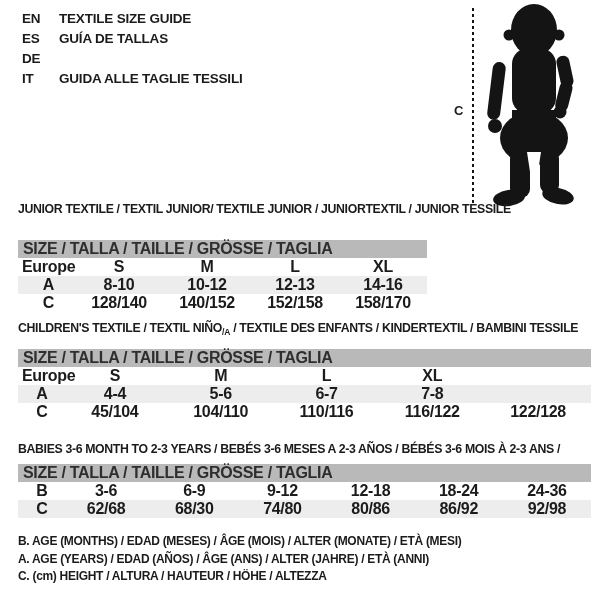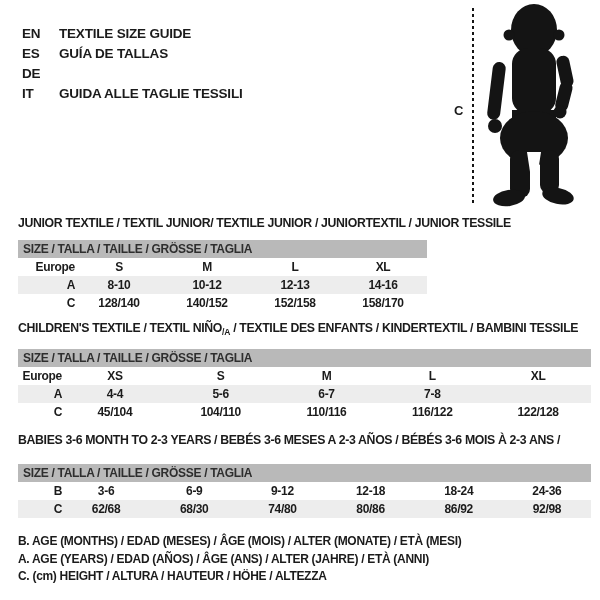--- a/index.html
+++ b/index.html
@@ -3,39 +3,39 @@
 <meta charset="utf-8">
 <style>
   html,body{margin:0;padding:0;}
   body{
     width:600px;height:600px;position:relative;background:#ffffff;
     font-family:"Liberation Sans","DejaVu Sans",sans-serif;
     color:#1b1b1b;overflow:hidden;
   }
   .abs{position:absolute;}
   
-  .langs{left:22px;top:24px;font-size:13.5px;font-weight:bold;letter-spacing:-0.2px;}
+  .langs{left:22px;top:9px;font-size:13.5px;font-weight:bold;letter-spacing:-0.2px;}
   .lang-row{display:flex;height:20px;line-height:20px;}
   .lang-code{width:37px;}
   
   .dash-line{left:472px;top:8px;width:2px;height:198px;
     background:repeating-linear-gradient(to bottom,#141414 0 3px,transparent 3px 6px);}
   .fig-c{left:454px;top:103px;font-size:13px;font-weight:bold;}
   
   .heading{font-size:12.3px;font-weight:bold;letter-spacing:-0.35px;white-space:nowrap;}
   .heading sub.nino{font-size:8.5px;vertical-align:-3px;letter-spacing:-0.2px;}
   
-  .size-table{font-size:12px;font-weight:bold;letter-spacing:-0.3px;}
+  .size-table{font-size:16px;font-weight:bold;letter-spacing:-0.3px;}
   .bar{height:18px;line-height:18px;background:#b9b9b9;color:#2e2e2e;
     padding-left:5px;box-sizing:border-box;}
   .trow{display:grid;height:18px;align-items:center;}
   .cols4{grid-template-columns:57px repeat(4,1fr);}
   .cols5{grid-template-columns:44px repeat(5,1fr);}
   .cols6{grid-template-columns:44px repeat(6,1fr);}
-  .tlabel{text-align:right;padding-left:4px;}
+  .tlabel{text-align:center;padding-left:4px;}
   .tcell{text-align:center;}
   .shaded{background:#ededed;}
   
   .legend{left:18px;top:533px;font-size:12px;font-weight:bold;letter-spacing:-0.3px;}
   .legend-line{height:17.5px;line-height:17.5px;white-space:nowrap;}
   svg .ink{fill:#141414;}
 </style>
 </head>
 <body>
 
@@ -79,21 +79,21 @@
 
   <rect class="ink" x="42" y="148" width="20" height="48" rx="9"></rect>
   <rect class="ink" x="72" y="148" width="19" height="44" rx="9"></rect>
 
   <path d="M59,150 L66,196 L73,150 Z" fill="#ffffff"></path>
 
   <ellipse class="ink" cx="41" cy="196" rx="16" ry="8" transform="rotate(-8 41 196)"></ellipse>
   <ellipse class="ink" cx="90" cy="194" rx="16" ry="8" transform="rotate(12 90 194)"></ellipse>
 </svg>
 
-<div class="abs heading" style="left:18px;top:216px;">JUNIOR TEXTILE / TEXTIL JUNIOR/ TEXTILE JUNIOR / JUNIORTEXTIL / JUNIOR TESSILE</div>
+<div class="abs heading" style="left:18px;top:202px;">JUNIOR TEXTILE / TEXTIL JUNIOR/ TEXTILE JUNIOR / JUNIORTEXTIL / JUNIOR TESSILE</div>
 <div class="abs size-table" style="left:18px;top:240px;width:409px;">
   <div class="bar">SIZE / TALLA / TAILLE / GRÖSSE / TAGLIA</div>
   <div class="trow cols4">
     <span class="tlabel">Europe</span>
     <span class="tcell">S</span>
     <span class="tcell">M</span>
     <span class="tcell">L</span>
     <span class="tcell">XL</span>
   </div>
   <div class="trow cols4 shaded">
@@ -112,21 +112,20 @@
   </div>
 </div>
 
 <div class="abs heading" style="left:18px;top:321px;">
   <span>CHILDREN'S TEXTILE / TEXTIL NIÑO</span><sub class="nino">/A</sub><span> / TEXTILE DES ENFANTS / KINDERTEXTIL / BAMBINI TESSILE</span>
 </div>
 <div class="abs size-table" style="left:18px;top:349px;width:573px;">
   <div class="bar">SIZE / TALLA / TAILLE / GRÖSSE / TAGLIA</div>
   <div class="trow cols5">
     <span class="tlabel">Europe</span>
-    <span class="tcell">XS</span>
     <span class="tcell">S</span>
     <span class="tcell">M</span>
     <span class="tcell">L</span>
     <span class="tcell">XL</span>
   </div>
   <div class="trow cols5 shaded">
     <span class="tlabel">A</span>
     <span class="tcell">4-4</span>
     <span class="tcell">5-6</span>
     <span class="tcell">6-7</span>
@@ -135,21 +134,21 @@
   <div class="trow cols5">
     <span class="tlabel">C</span>
     <span class="tcell">45/104</span>
     <span class="tcell">104/110</span>
     <span class="tcell">110/116</span>
     <span class="tcell">116/122</span>
     <span class="tcell">122/128</span>
   </div>
 </div>
 
-<div class="abs" style="left:18px;top:432px;">
+<div class="abs" style="left:18px;top:441px;">
   <div class="heading" style="height:16.5px;line-height:16.5px;">BABIES 3-6 MONTH TO 2-3 YEARS / BEBÉS 3-6 MESES A 2-3 AÑOS / BÉBÉS 3-6 MOIS À 2-3 ANS /</div>
 </div>
 <div class="abs size-table" style="left:18px;top:464px;width:573px;">
   <div class="bar">SIZE / TALLA / TAILLE / GRÖSSE / TAGLIA</div>
   <div class="trow cols6">
     <span class="tlabel">B</span>
     <span class="tcell">3-6</span>
     <span class="tcell">6-9</span>
     <span class="tcell">9-12</span>
     <span class="tcell">12-18</span>

